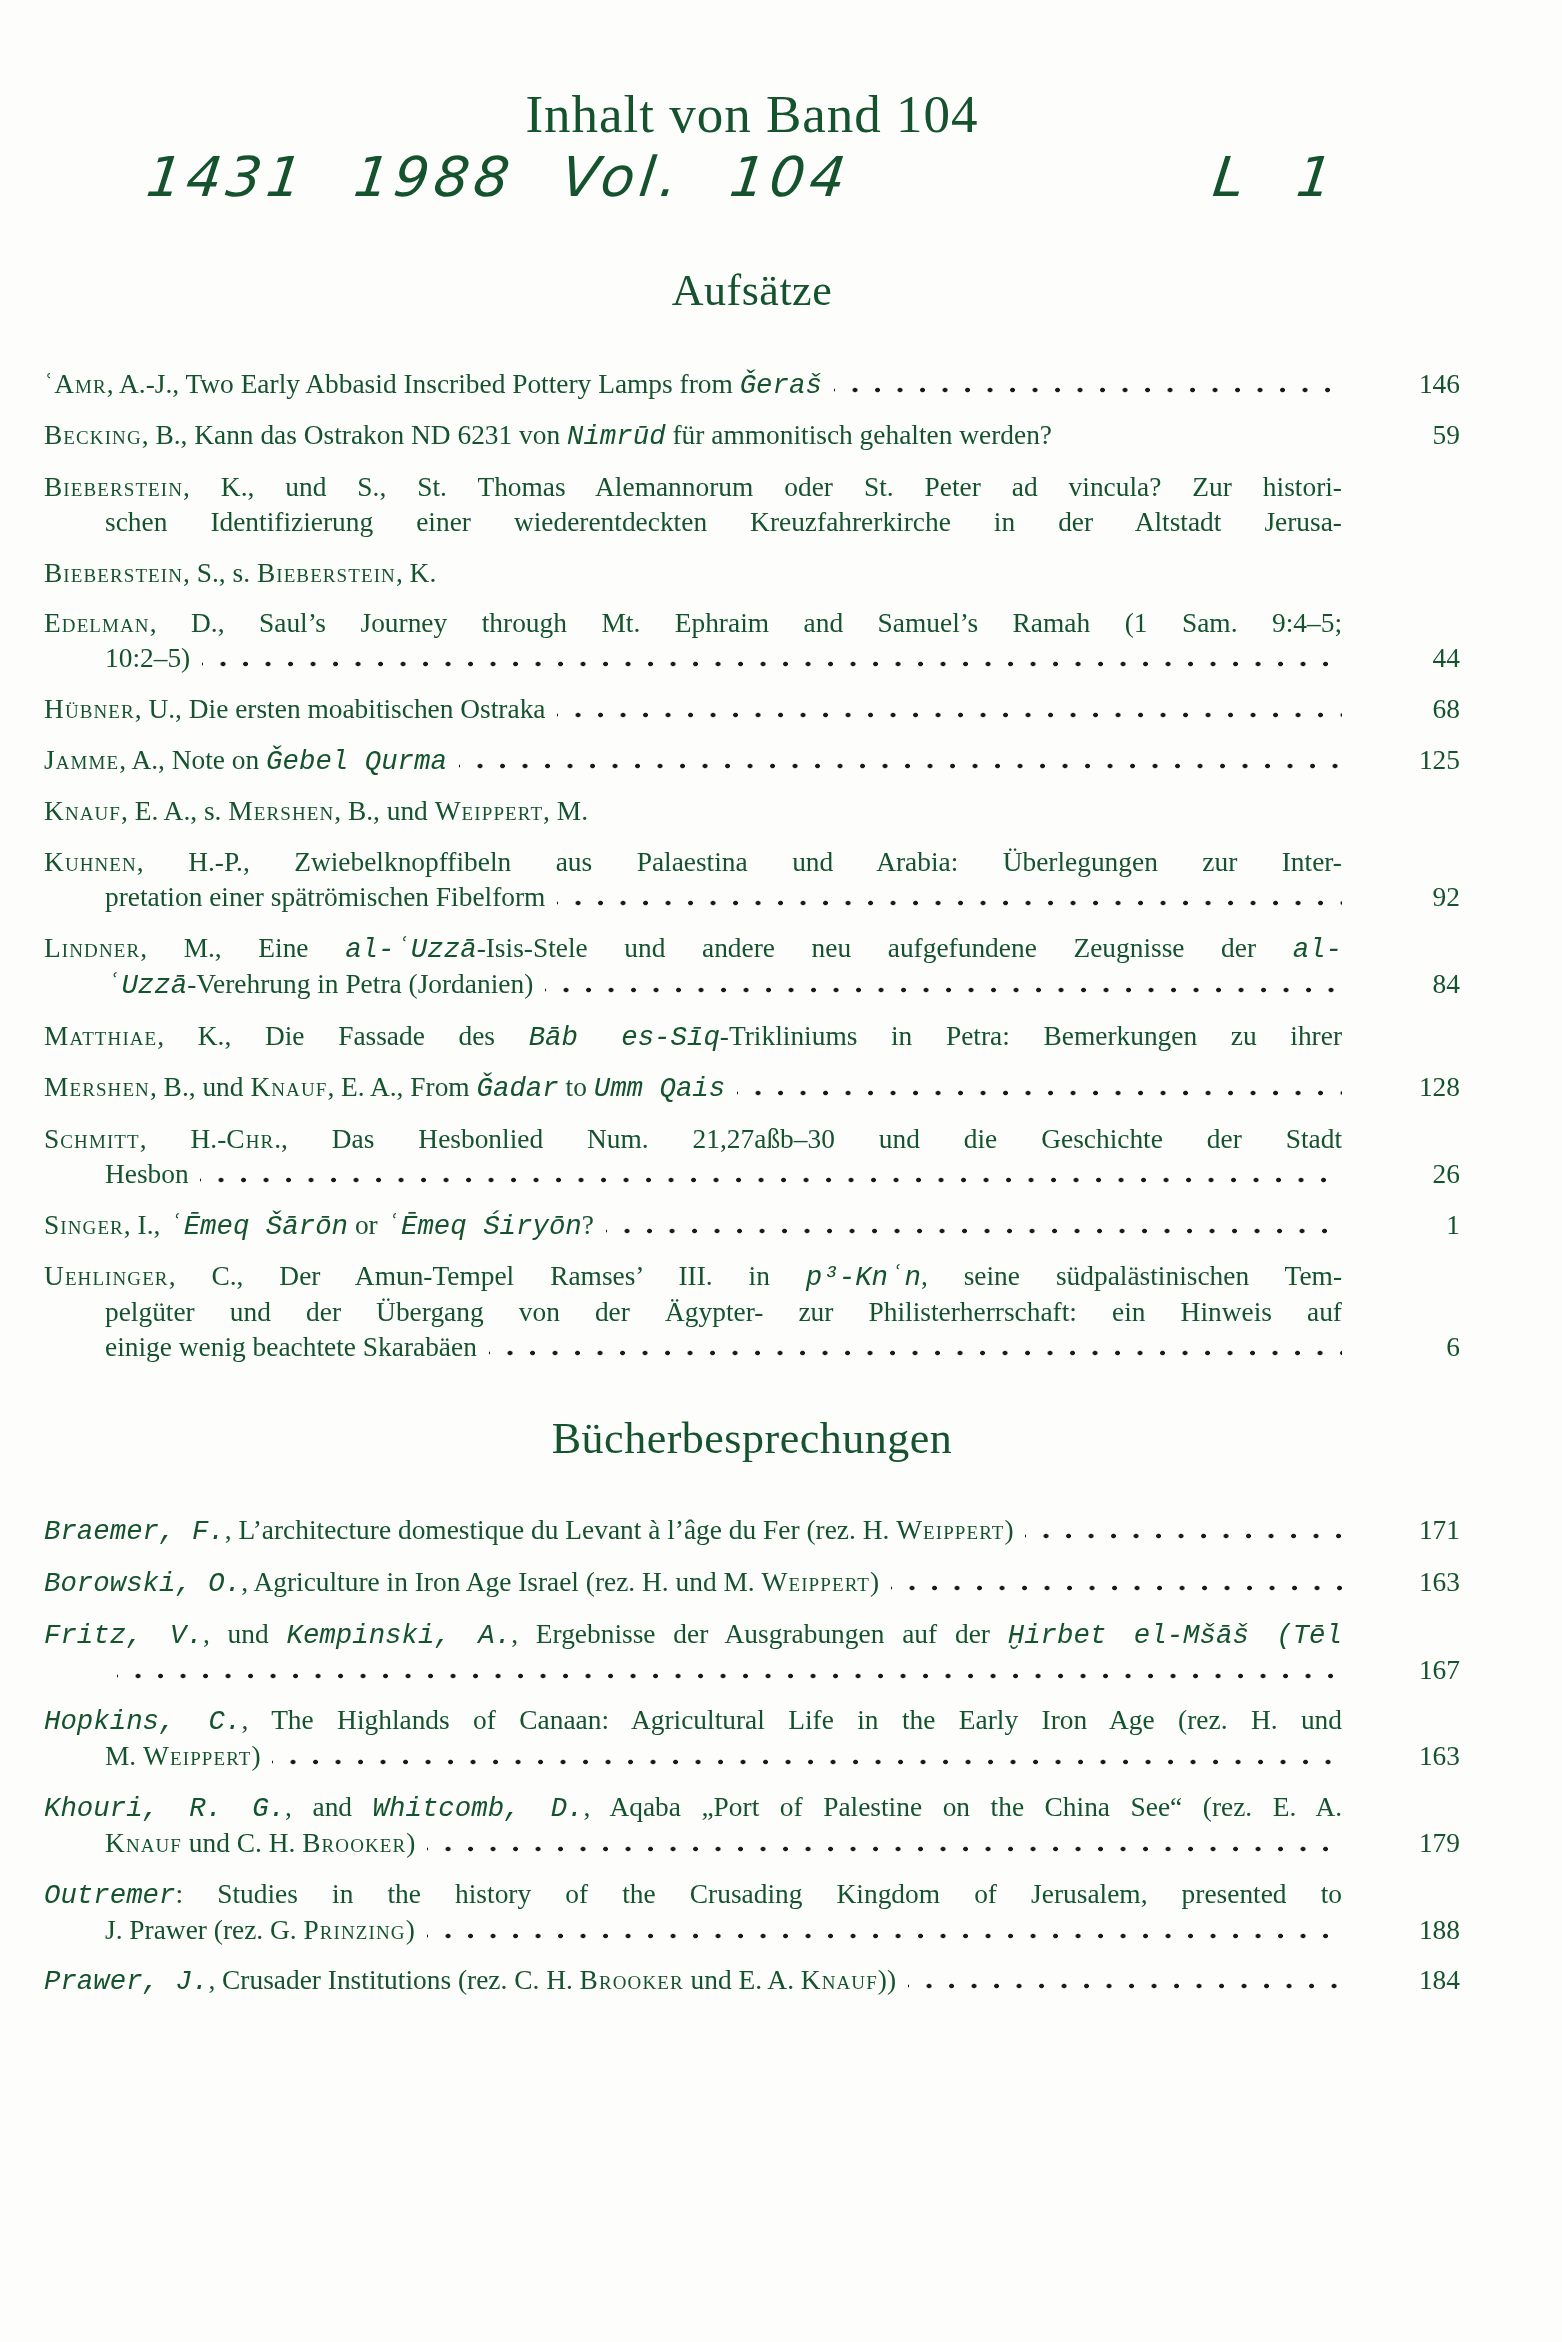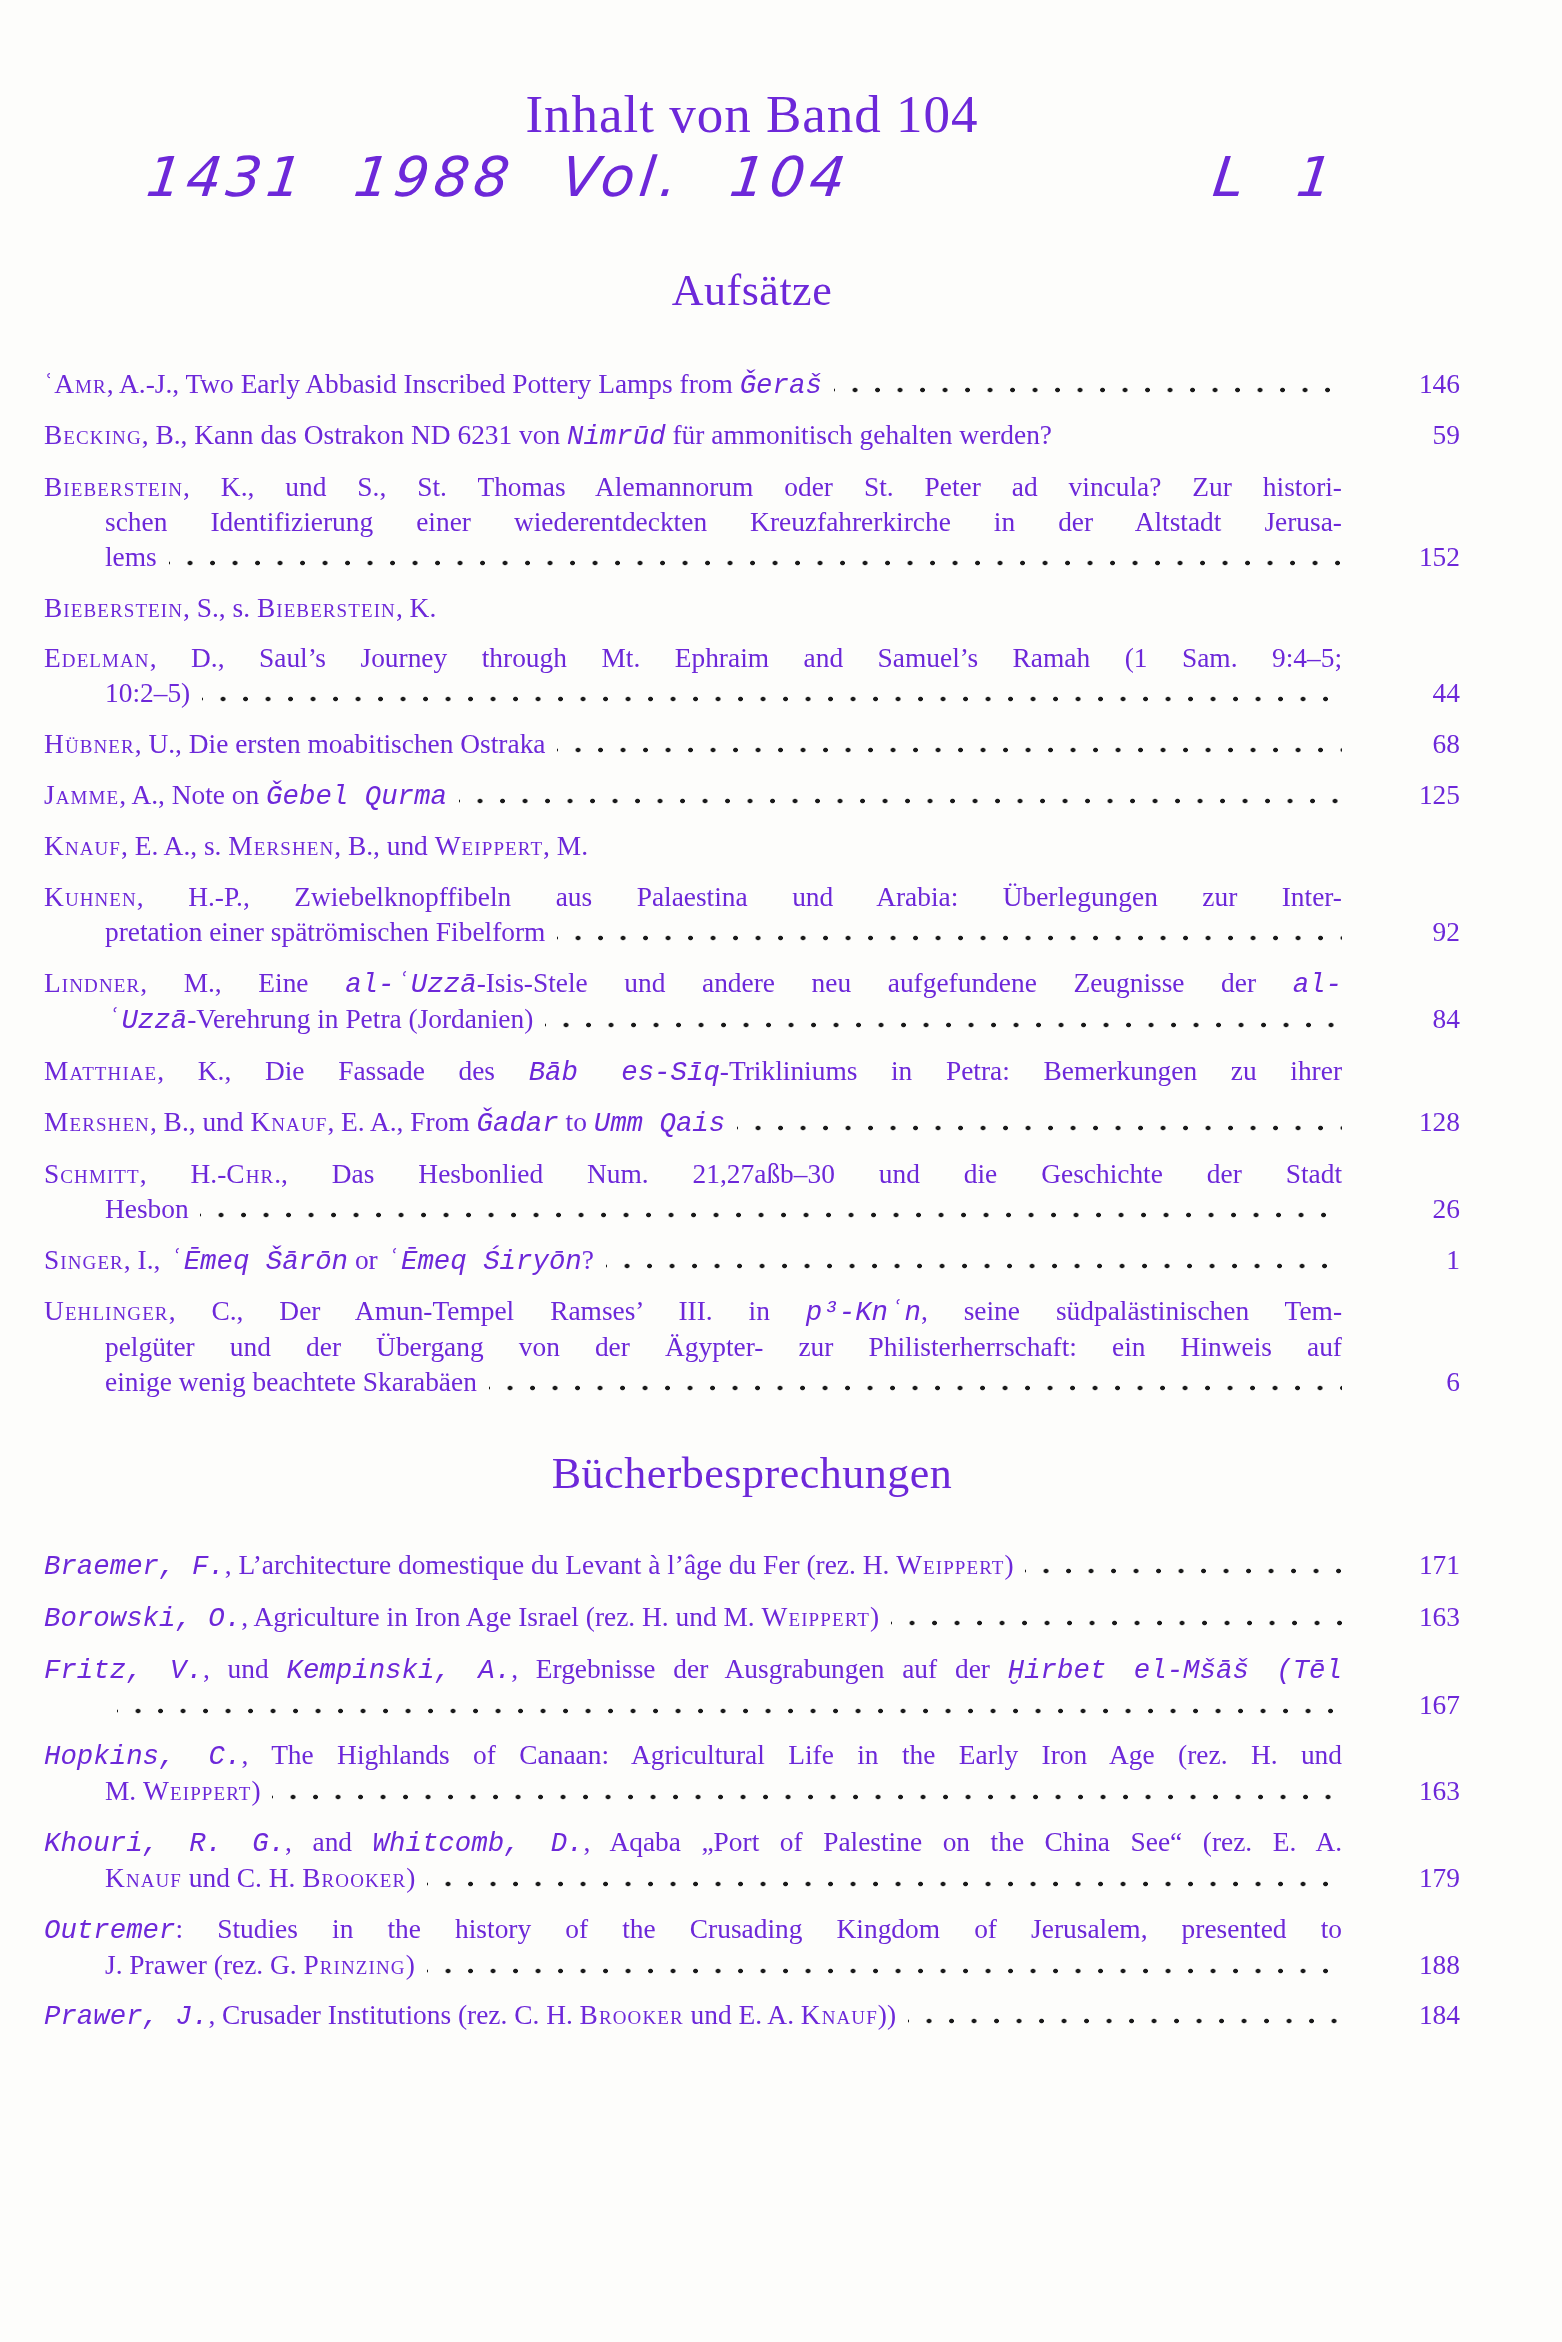--- a/index.html
+++ b/index.html
@@ -1,19 +1,19 @@
 <!DOCTYPE html>
 <html><head>
 <meta charset="utf-8">
 <style>
   * { box-sizing: border-box; }
   html,body { margin:0; padding:0; background:#d9d9d9; }
   .page {
     width:1562px; height:2343px; margin:0 auto; position:relative;
-    background:#fdfdfb; color:#6d28d9;
+    background:#fdfdfb; color:#14532d;
     font-family:"Liberation Serif", serif;
     padding:86px 102px 0 44px;
     overflow:hidden;
   }
   h1.title {
     margin:0; font-size:53px; font-weight:400; line-height:1.08;
     text-align:center; letter-spacing:1px;
   }
   .handwriting {
     display:flex; justify-content:space-between; align-items:flex-end;
@@ -71,25 +71,20 @@
       <div class="entry">
         <div class="line withpage">
           <span class="linetext"><span class="seg sc">Becking</span><span class="seg n">, B., Kann das Ostrakon ND 6231 von </span><span class="seg i">Nimrūd</span><span class="seg n"> für ammonitisch gehalten werden?</span></span>
           <span class="spacer"></span>
           <span class="pagenum">59</span>
         </div>
       </div>
       <div class="entry">
         <div class="line fill"><span class="linetext"><span class="seg sc">Bieberstein</span><span class="seg n">, K., und S., St. Thomas Alemannorum oder St. Peter ad vincula? Zur histori-</span></span></div>
         <div class="line cont fill"><span class="linetext"><span class="seg n">schen Identifizierung einer wiederentdeckten Kreuzfahrerkirche in der Altstadt Jerusa-</span></span></div>
-        <div class="line cont withpage">
-          <span class="linetext"><span class="seg n">lems</span></span>
-          <span class="leader"></span>
-          <span class="pagenum">152</span>
-        </div>
       </div>
       <div class="entry">
         <div class="line plain"><span class="linetext"><span class="seg sc">Bieberstein</span><span class="seg n">, S., s. </span><span class="seg sc">Bieberstein</span><span class="seg n">, K.</span></span></div>
       </div>
       <div class="entry">
         <div class="line fill"><span class="linetext"><span class="seg sc">Edelman</span><span class="seg n">, D., Saul’s Journey through Mt. Ephraim and Samuel’s Ramah (1 Sam. 9:4–5;</span></span></div>
         <div class="line cont withpage">
           <span class="linetext"><span class="seg n">10:2–5)</span></span>
           <span class="leader"></span>
           <span class="pagenum">44</span>

